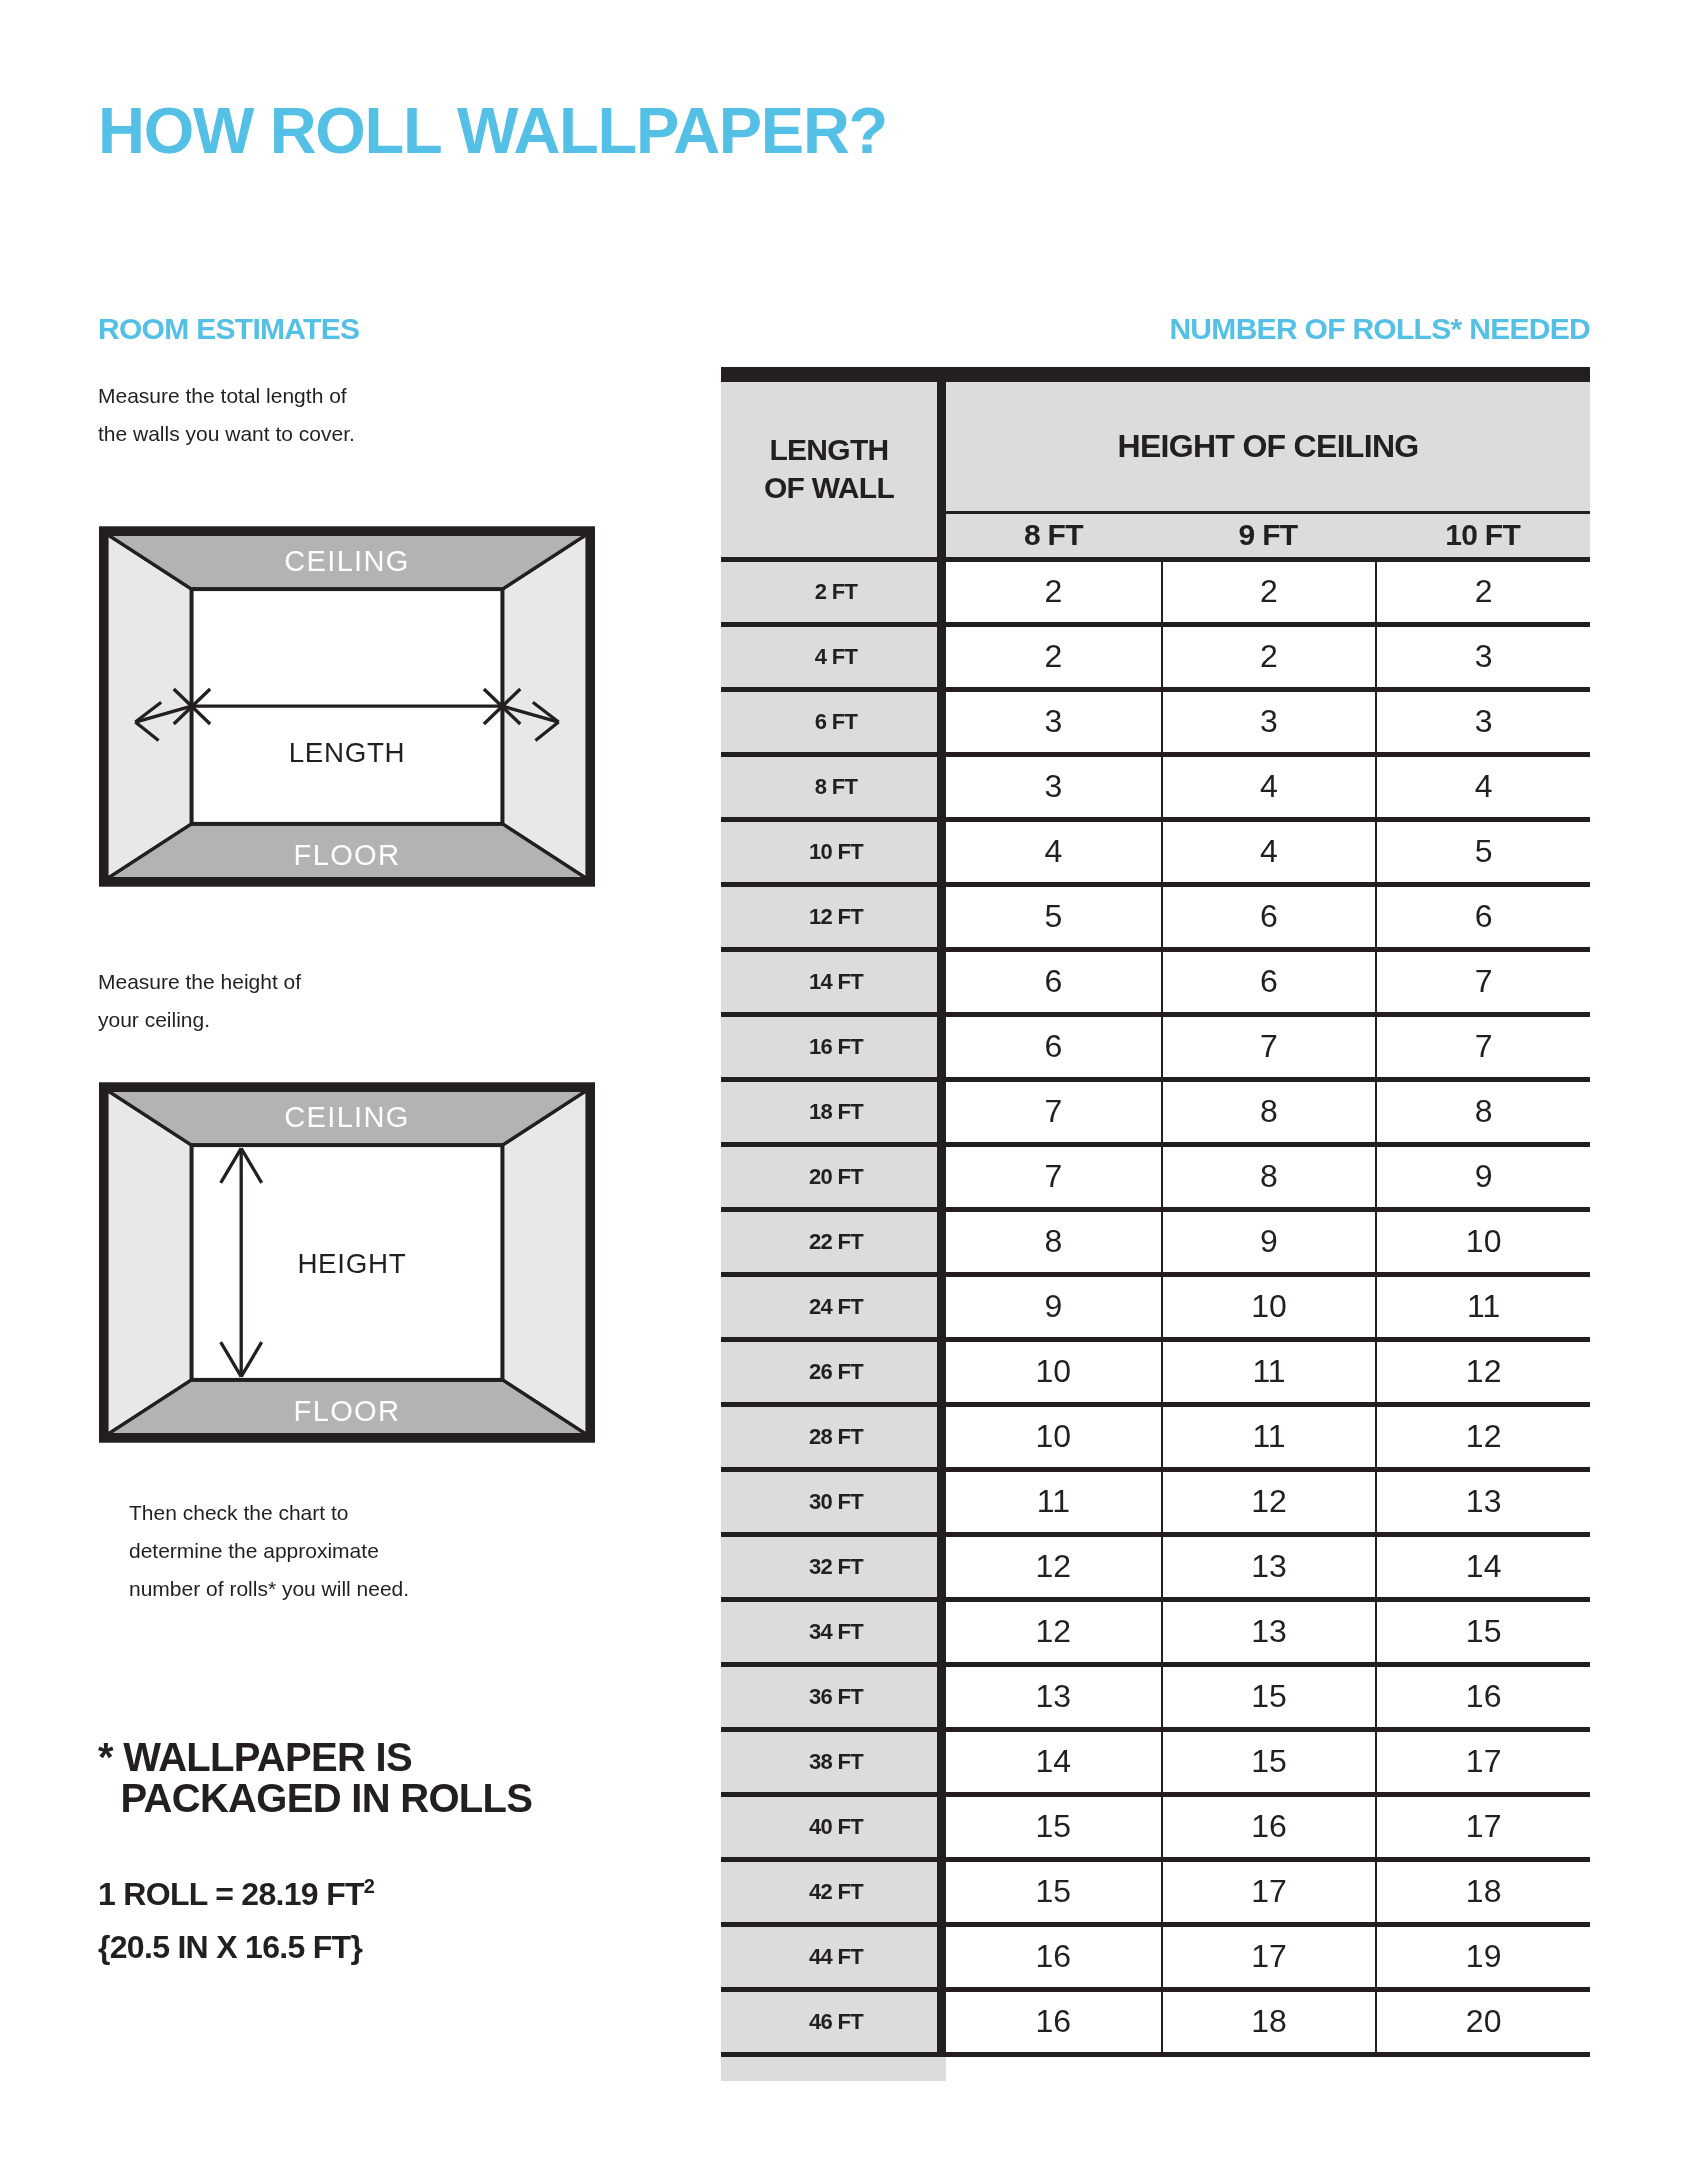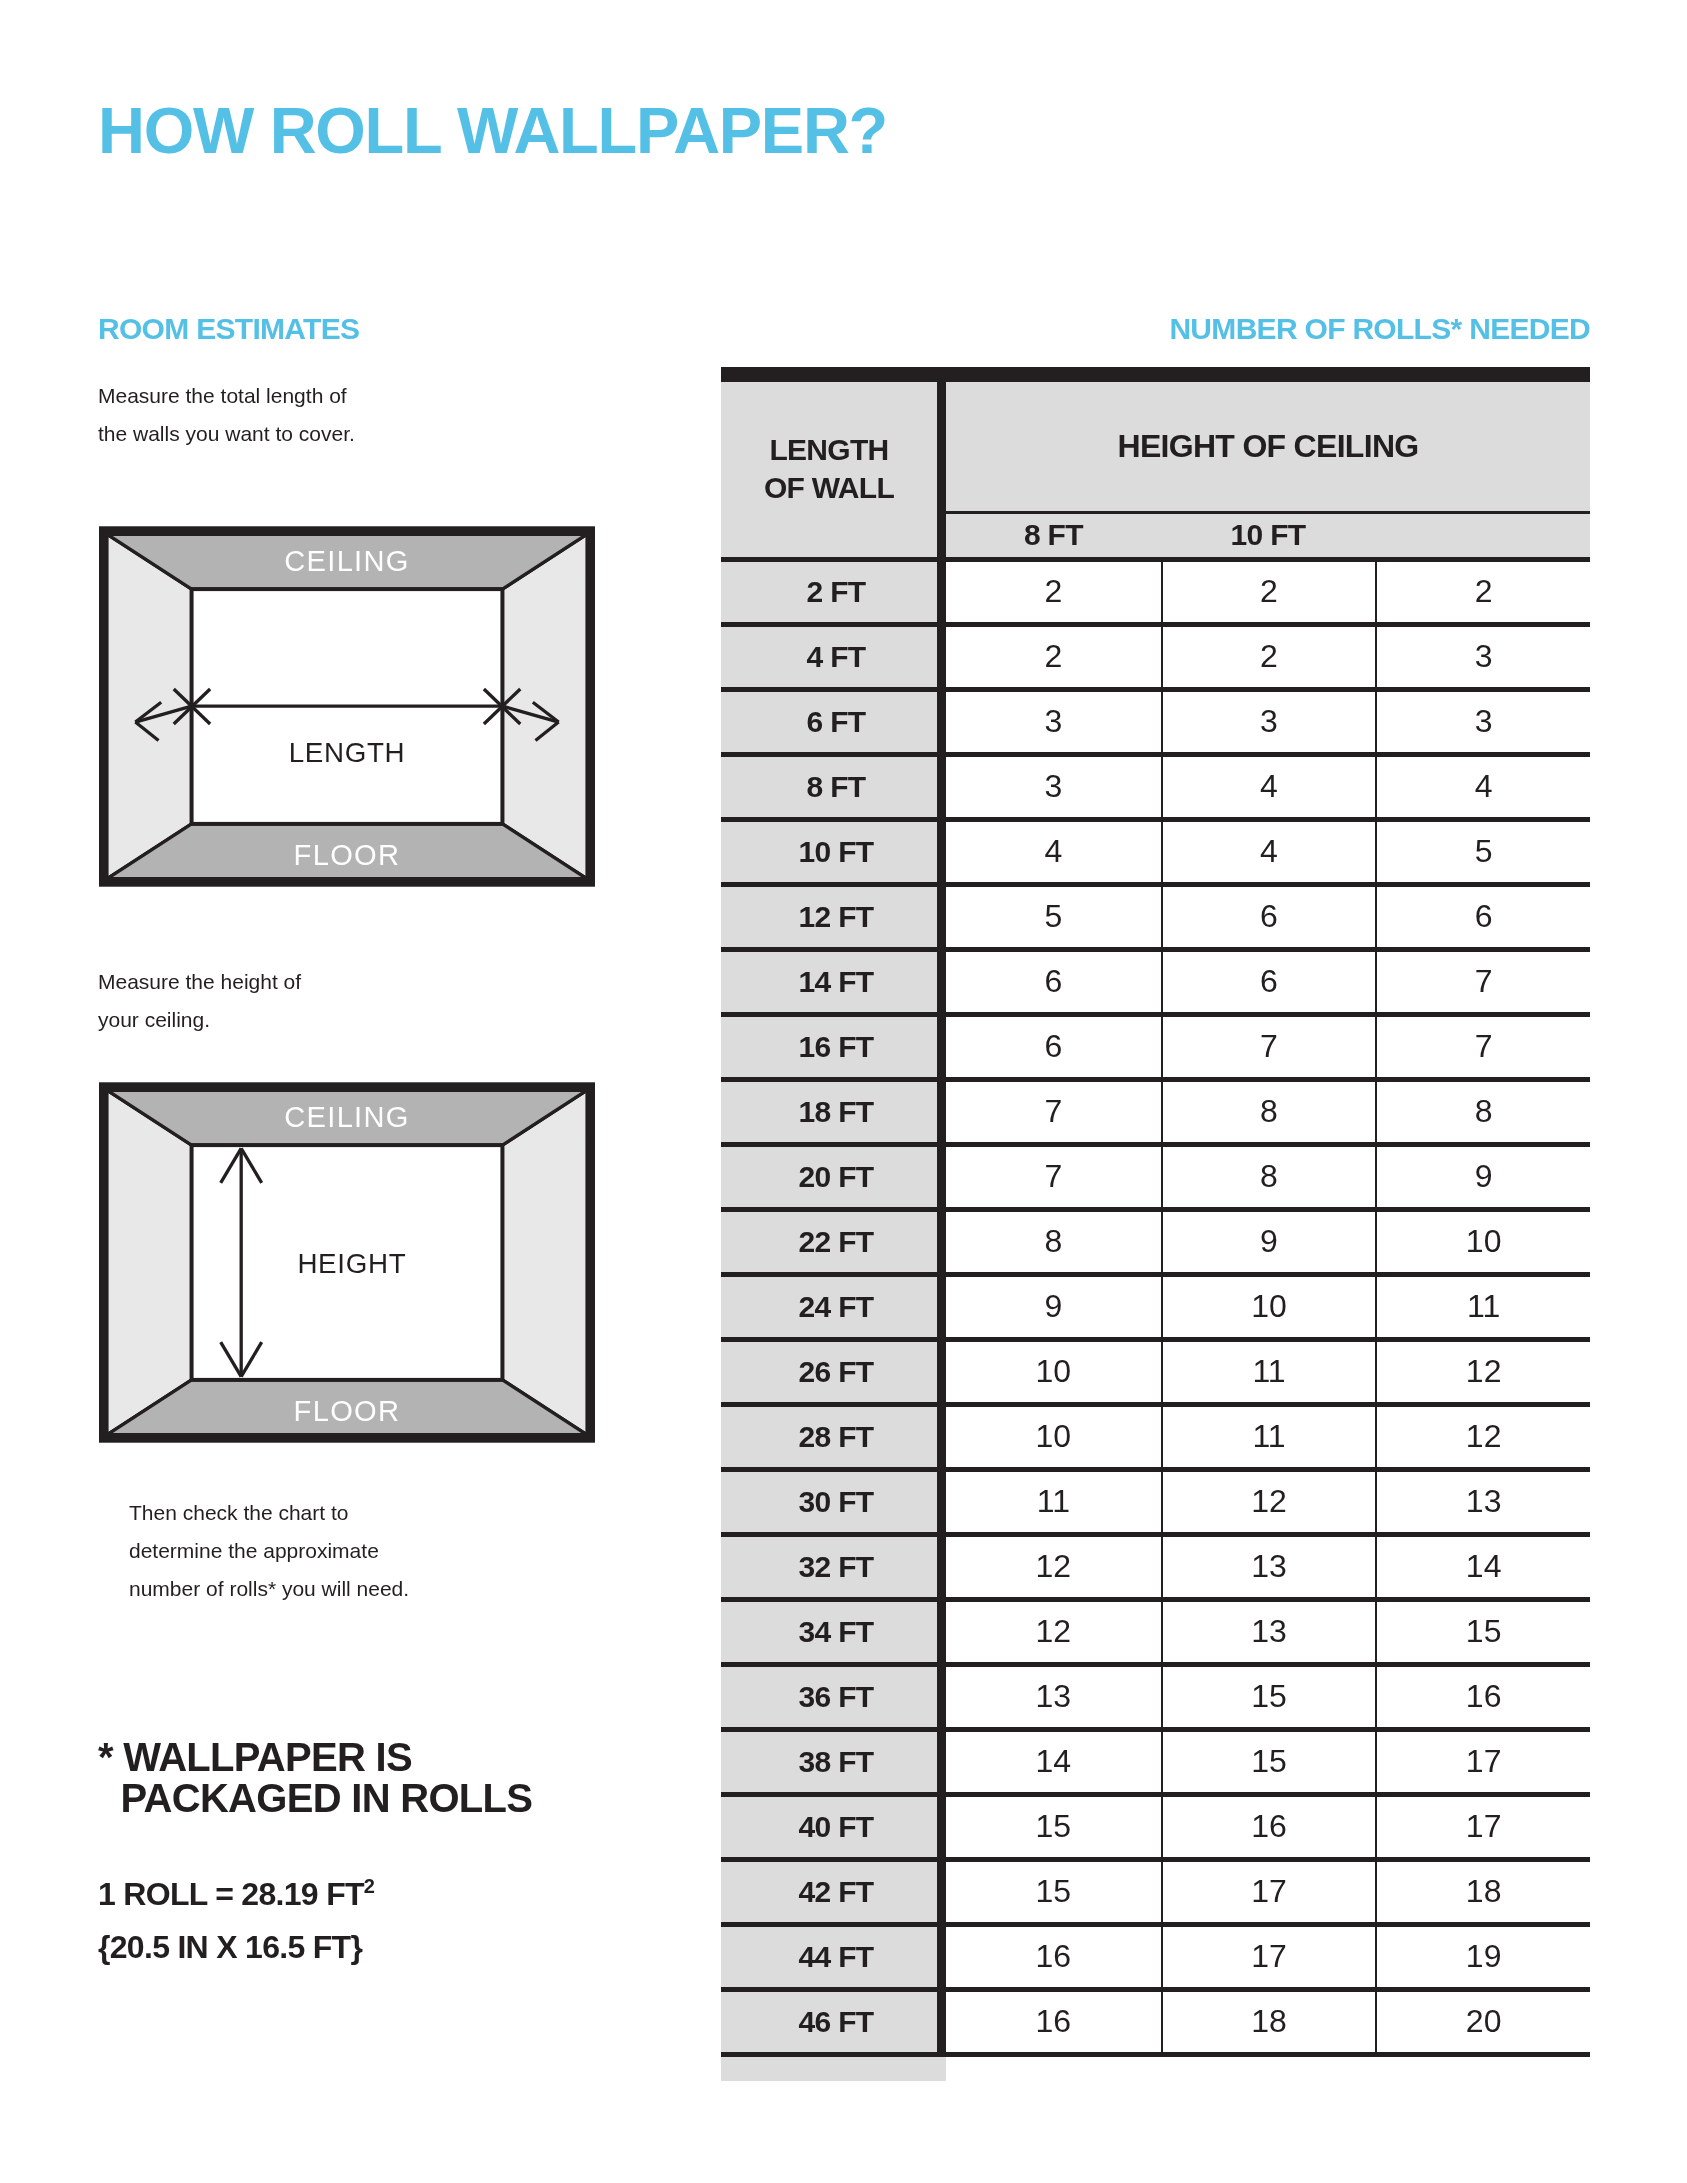--- a/index.html
+++ b/index.html
@@ -79,21 +79,21 @@
     font-size:30px;font-weight:bold;letter-spacing:-0.7px;
   }
   .trow{
     display:grid;grid-template-columns:225px 1fr 1fr 1fr;
     height:65px;border-bottom:5.3px solid var(--ink);
   }
   .tcell{display:flex;align-items:center;justify-content:center;}
   .tlabel{
     background:var(--cellgray);
     border-right:9.3px solid var(--ink);
-    font-size:30px;font-weight:bold;letter-spacing:-0.7px;padding-left:14px;
+    font-size:22px;font-weight:bold;letter-spacing:-0.7px;padding-left:14px;
   }
   .tval{background:#fff;font-size:32px;}
   .tval.v1,.tval.v2{border-left:2px solid var(--ink);}
   .stub{width:225px;height:24px;background:var(--cellgray);}
 </style>
 </head>
 <body>
 
 <div class="abs page-title">HOW ROLL WALLPAPER?</div>
 
@@ -175,20 +175,21 @@
   <div class="topbar"></div>
   <div class="thead">
     <div class="thead-left">
       <div>LENGTH</div>
       <div>OF WALL</div>
     </div>
     <div class="thead-right">
       <div class="hgroup">HEIGHT OF CEILING</div>
       <div class="hfts">
         <div class="hft">8 FT</div>
+        <div class="hft">9 FT</div>
         <div class="hft">10 FT</div>
       </div>
     </div>
   </div>
   <div>
   <div class="trow">
     <div class="tcell tlabel">2 FT</div>
     <div class="tcell tval v0">2</div>
     <div class="tcell tval v1">2</div>
     <div class="tcell tval v2">2</div>

